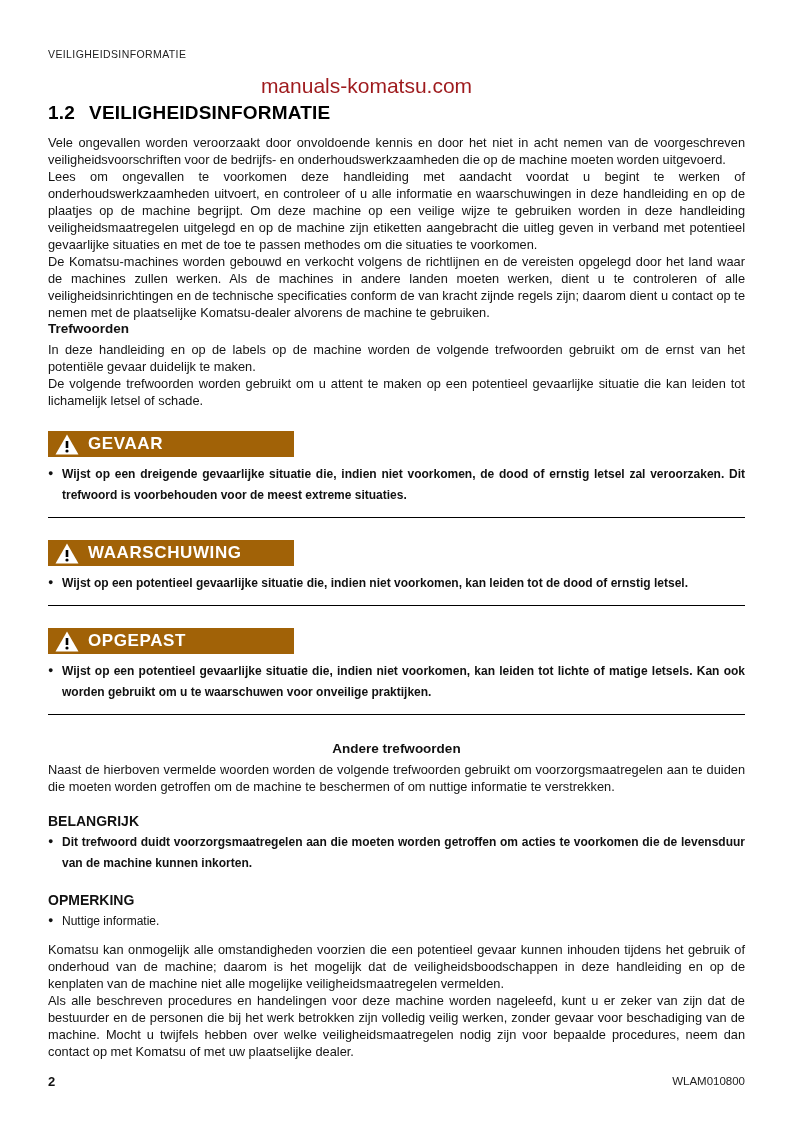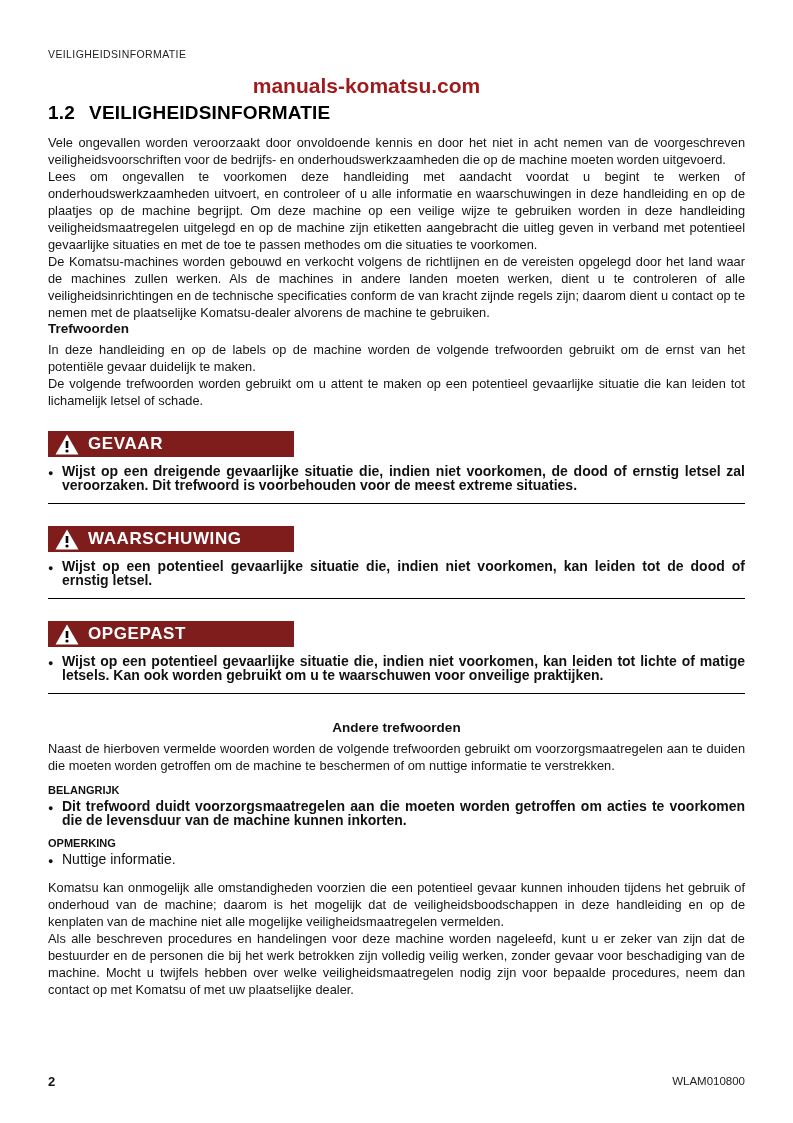--- a/index.html
+++ b/index.html
@@ -14,21 +14,21 @@
     color:#111;
   }
   .content { padding:48px 48px 0 48px; }
 
   .running-header {
     font-size:10.5px; letter-spacing:0.4px; color:#222;
     margin-bottom:14px;
   }
   .watermark {
     text-align:center;
-    font-size:21px; font-weight:bold;
+    font-size:21px; font-weight:normal;
     color:#9e1a1d;
     margin-bottom:4px;
     transform:translateX(-30px);
   }
   .section-title {
     font-size:19px; font-weight:bold; color:#000;
     margin-bottom:10px;
     letter-spacing:0.2px;
   }
   .section-title .sec-num { margin-right:14px; }
@@ -36,28 +36,28 @@
   p.body-text {
     font-size:12.8px; line-height:17px;
     text-align:justify;
     color:#141414;
   }
   .subheading {
     font-size:13.5px; font-weight:bold;
     margin-top:0; margin-bottom:5px;
   }
   .kw-heading {
-    font-size:11px; font-weight:bold;
-    margin-top:10px; margin-bottom:3px;
+    font-size:14px; font-weight:bold;
+    margin-top:18px; margin-bottom:3px;
   }
 
   .banner {
     margin-top:22px;
     width:246px; height:26px;
-    background:#7f1d1d;
+    background:#a16207;
     color:#fff;
     display:flex; align-items:center;
     padding-left:7px;
   }
   .banner .tri { width:24px; height:21px; margin-right:9px; flex:0 0 auto; }
   .banner .banner-label {
     font-size:17px; font-weight:bold; letter-spacing:0.6px;
   }
 
   .bullet-item {
@@ -66,21 +66,21 @@
   }
   .bullet-item .dot {
     flex:0 0 auto;
     width:14px;
     font-size:9px;
     line-height:17px;
     padding-top:1px;
   }
   .bullet-item .bullet-text {
     flex:1 1 auto;
-    font-size:14px; line-height:14px;
+    font-size:12px; line-height:21px;
     text-align:justify;
   }
   .bullet-item.bold .bullet-text { font-weight:bold; }
 
   .rule {
     border-top:1px solid #000;
     margin-top:11px;
   }
 
   .gap-sm { margin-top:9px; }

